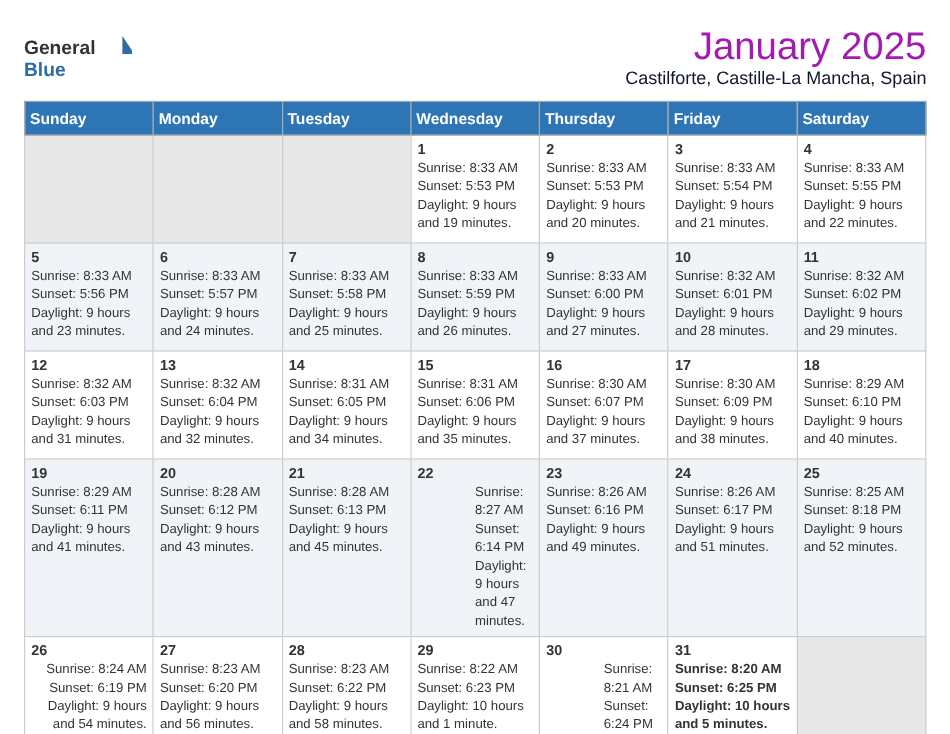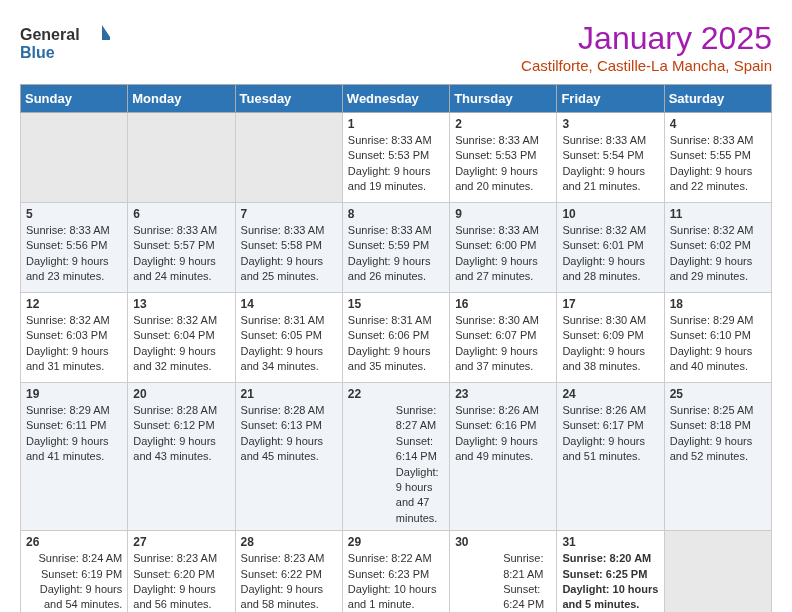--- a/index.html
+++ b/index.html
@@ -5,40 +5,40 @@
     * { box-sizing: border-box; margin: 0; padding: 0; }
     body {
       font-family: Arial, sans-serif;
       background: #fff;
       width: 792px;
       min-height: 612px;
       padding: 20px;
     }
     .header {
       display: flex;
-      align-items: flex-start;
+      align-items: center;
       justify-content: space-between;
       margin-bottom: 10px;
     }
     .logo {
       display: flex;
       align-items: center;
       gap: 4px;
     }
     .title-block {
       text-align: right;
     }
     .month-title {
       font-size: 32px;
       font-weight: normal;
       color: #a21caf;
     }
     .location-title {
       font-size: 15px;
-      color: #c2410c;
+      color: #0f172a;
     }
     table {
       width: 100%;
       border-collapse: collapse;
       table-layout: fixed;
     }
     thead th {
       background-color: #2e75b6;
       color: #fff;
       font-size: 13px;

